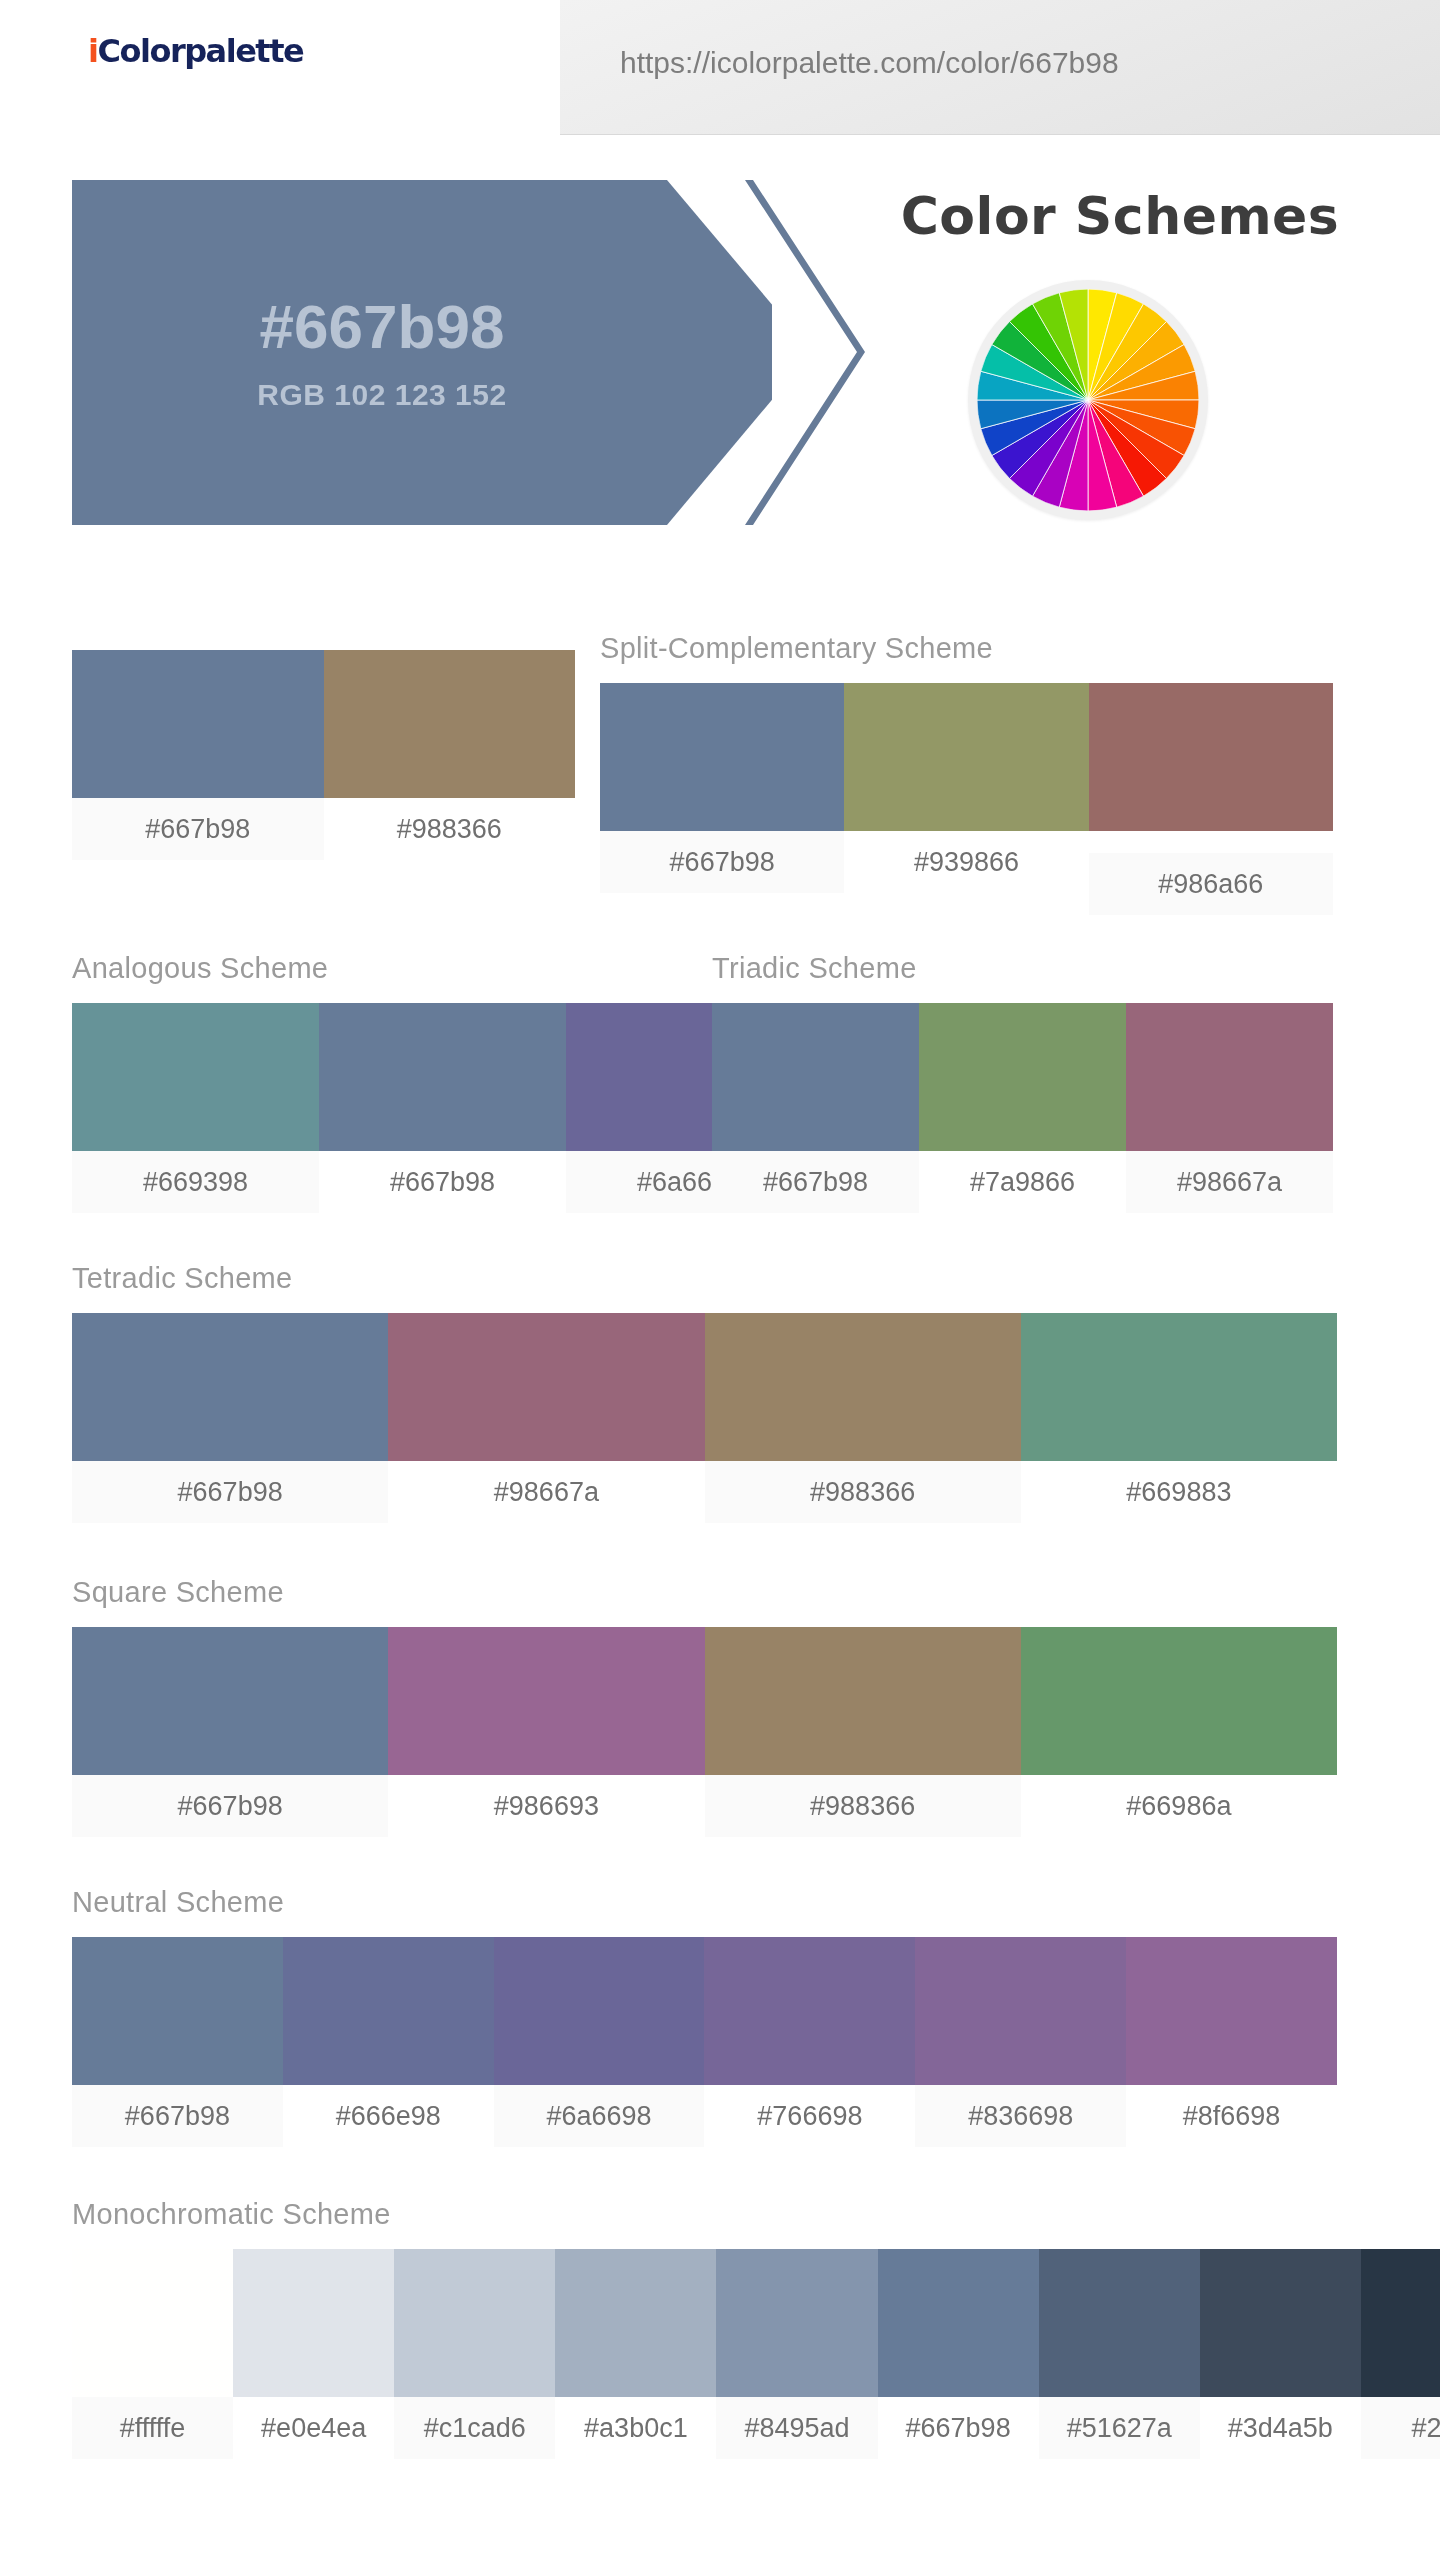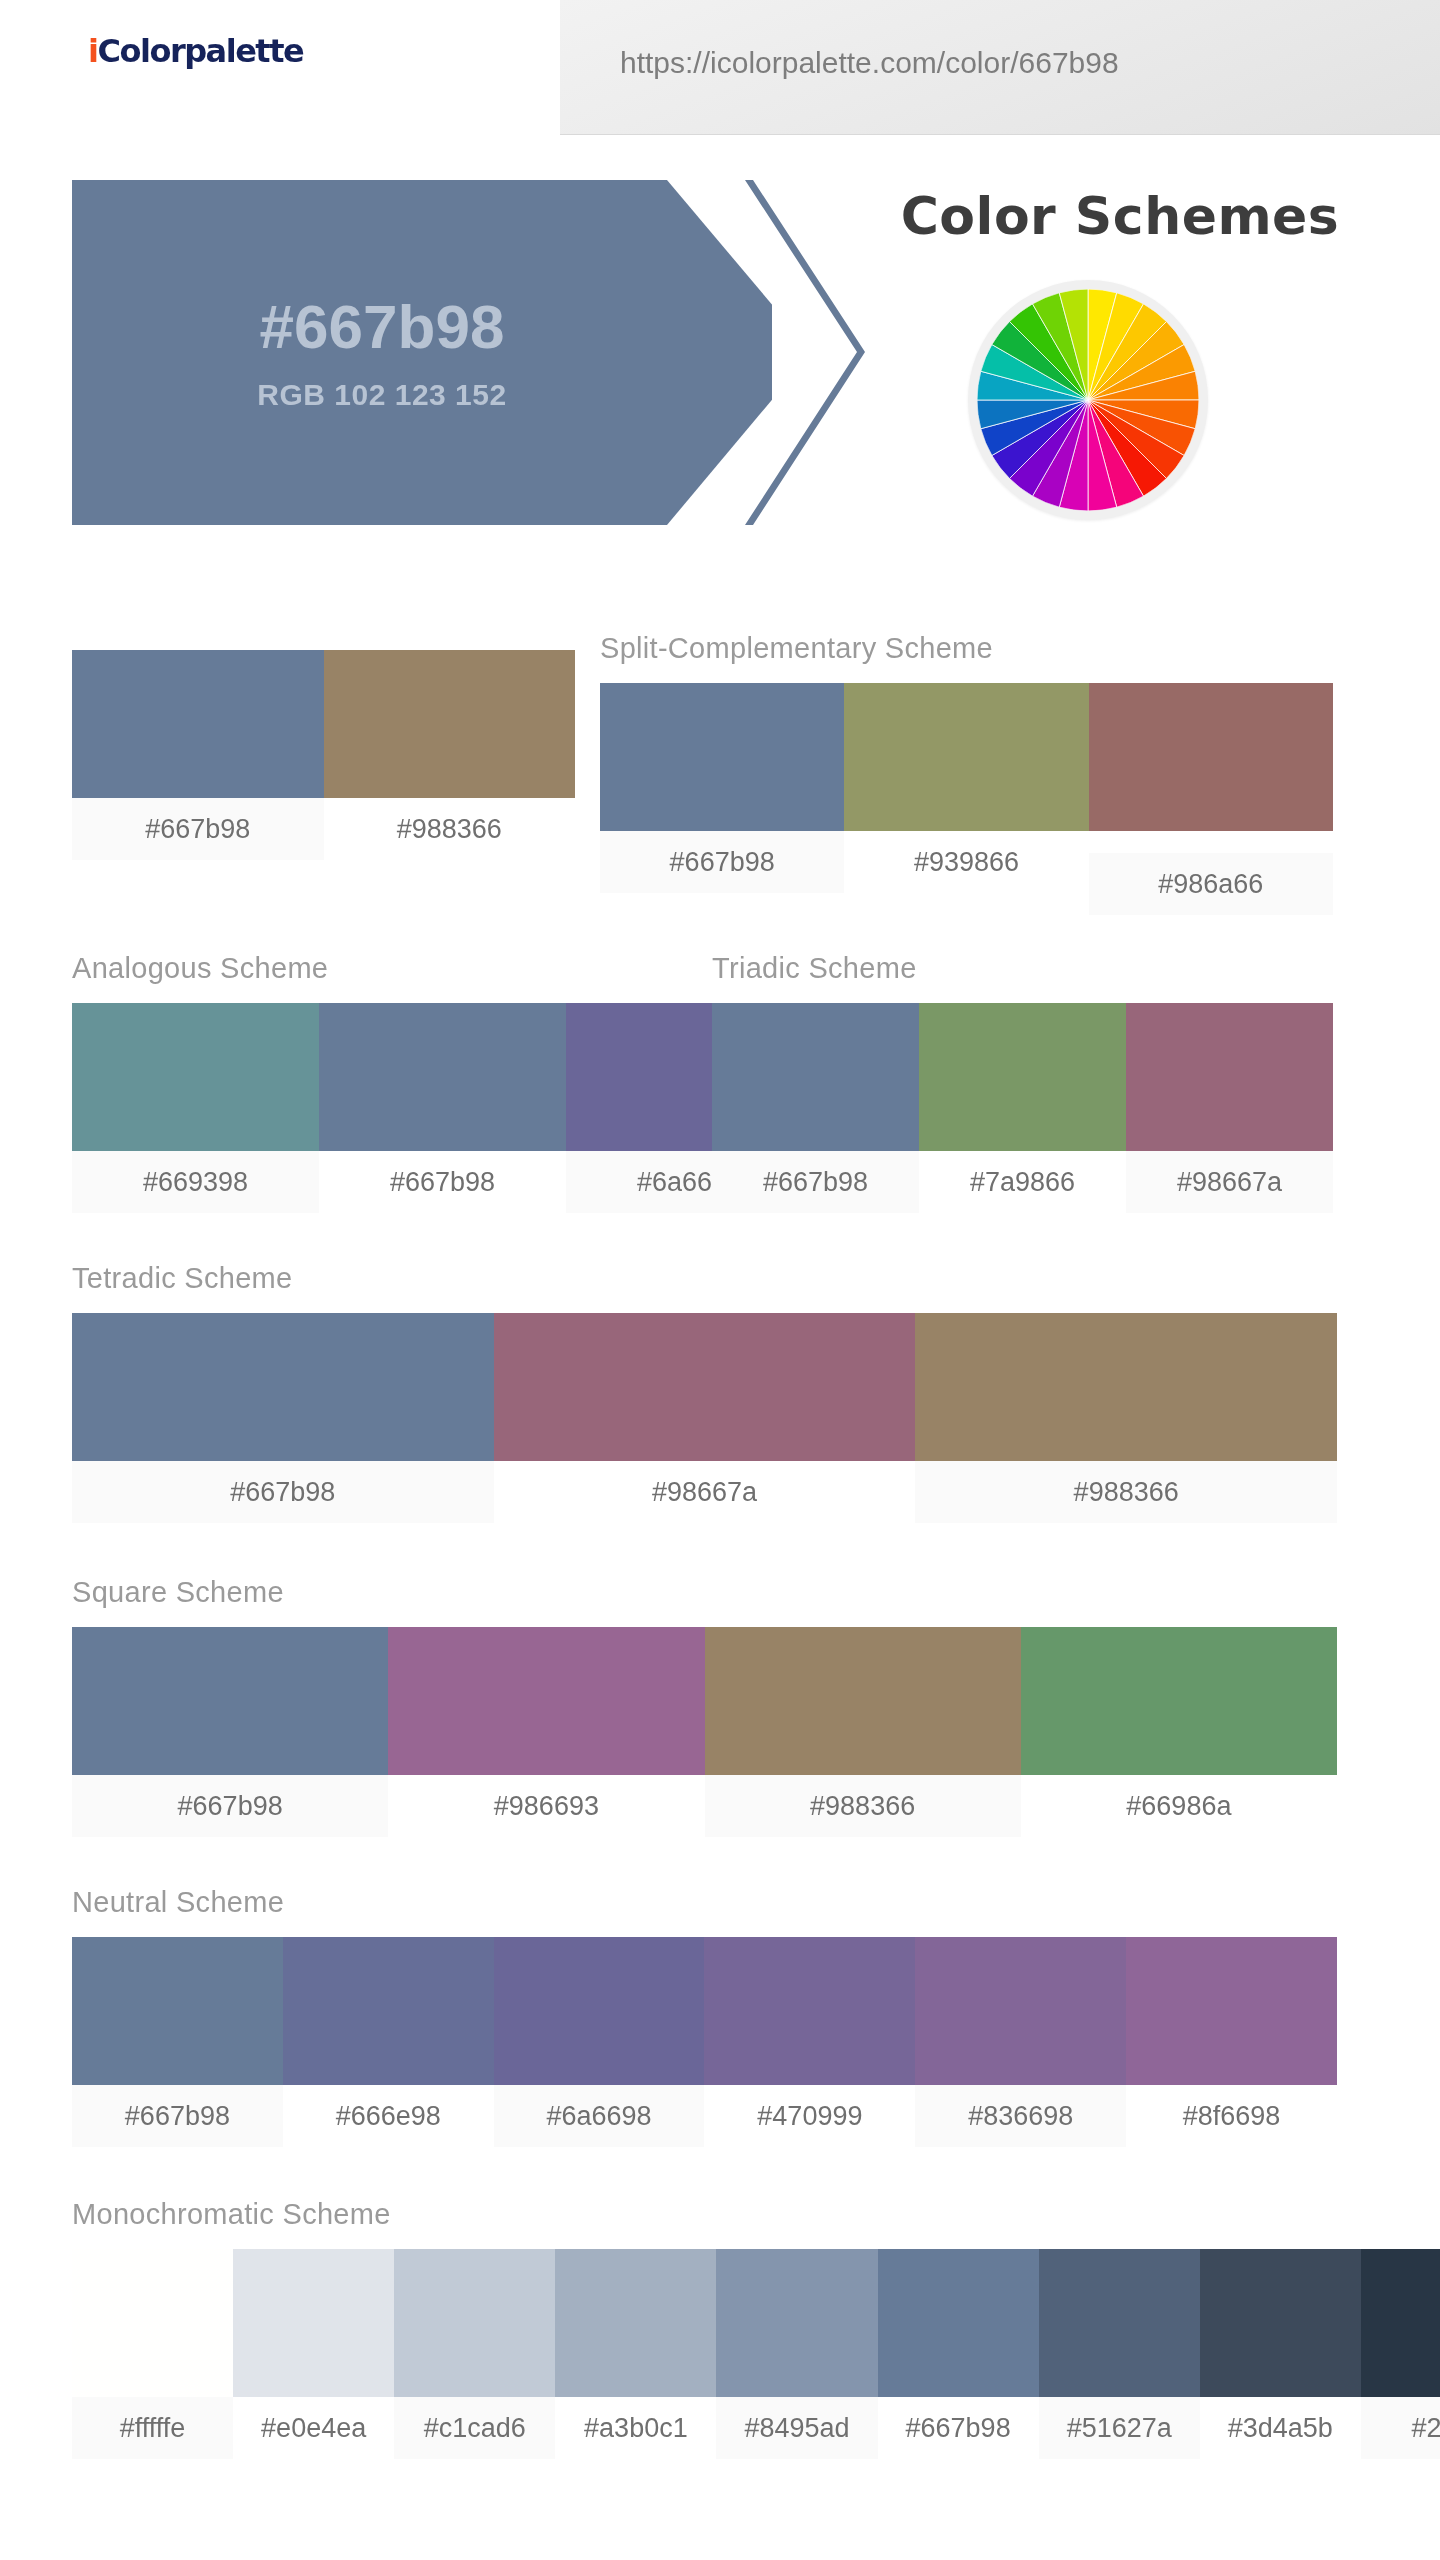--- a/index.html
+++ b/index.html
@@ -226,20 +226,24 @@
           <div class="swatch-label tint">#667b98</div>
         </div>
         <div class="swatch-col" style="flex: 1 1 0px;">
           <div class="swatch-chip" style="height: 148px; background: rgb(152, 102, 122);"></div>
           <div class="swatch-label plain">#98667a</div>
         </div>
         <div class="swatch-col" style="flex: 1 1 0px;">
           <div class="swatch-chip" style="height: 148px; background: rgb(152, 131, 102);"></div>
           <div class="swatch-label tint">#988366</div>
         </div>
+        <div class="swatch-col" style="flex: 1 1 0px;">
+          <div class="swatch-chip" style="height: 148px; background: rgb(102, 152, 131);"></div>
+          <div class="swatch-label plain">#669883</div>
+        </div>
       </div>
     </div>
     <div class="section" style="left: 72px; top: 1576px; width: 1265px;">
       <div class="section-title">Square Scheme</div>
       <div class="swatch-row">
         <div class="swatch-col" style="flex: 1 1 0px;">
           <div class="swatch-chip" style="height: 148px; background: rgb(102, 123, 152);"></div>
           <div class="swatch-label tint">#667b98</div>
         </div>
         <div class="swatch-col" style="flex: 1 1 0px;">
@@ -266,21 +270,21 @@
         <div class="swatch-col" style="flex: 1 1 0px;">
           <div class="swatch-chip" style="height: 148px; background: rgb(102, 110, 152);"></div>
           <div class="swatch-label plain">#666e98</div>
         </div>
         <div class="swatch-col" style="flex: 1 1 0px;">
           <div class="swatch-chip" style="height: 148px; background: rgb(106, 102, 152);"></div>
           <div class="swatch-label tint">#6a6698</div>
         </div>
         <div class="swatch-col" style="flex: 1 1 0px;">
           <div class="swatch-chip" style="height: 148px; background: rgb(118, 102, 152);"></div>
-          <div class="swatch-label plain">#470999</div>
+          <div class="swatch-label plain">#766698</div>
         </div>
         <div class="swatch-col" style="flex: 1 1 0px;">
           <div class="swatch-chip" style="height: 148px; background: rgb(131, 102, 152);"></div>
           <div class="swatch-label tint">#836698</div>
         </div>
         <div class="swatch-col" style="flex: 1 1 0px;">
           <div class="swatch-chip" style="height: 148px; background: rgb(143, 102, 152);"></div>
           <div class="swatch-label plain">#8f6698</div>
         </div>
       </div>

